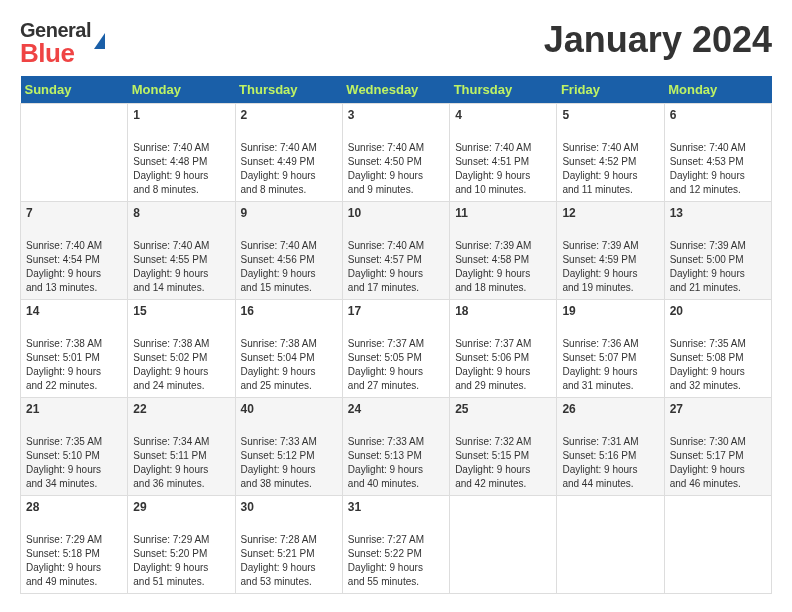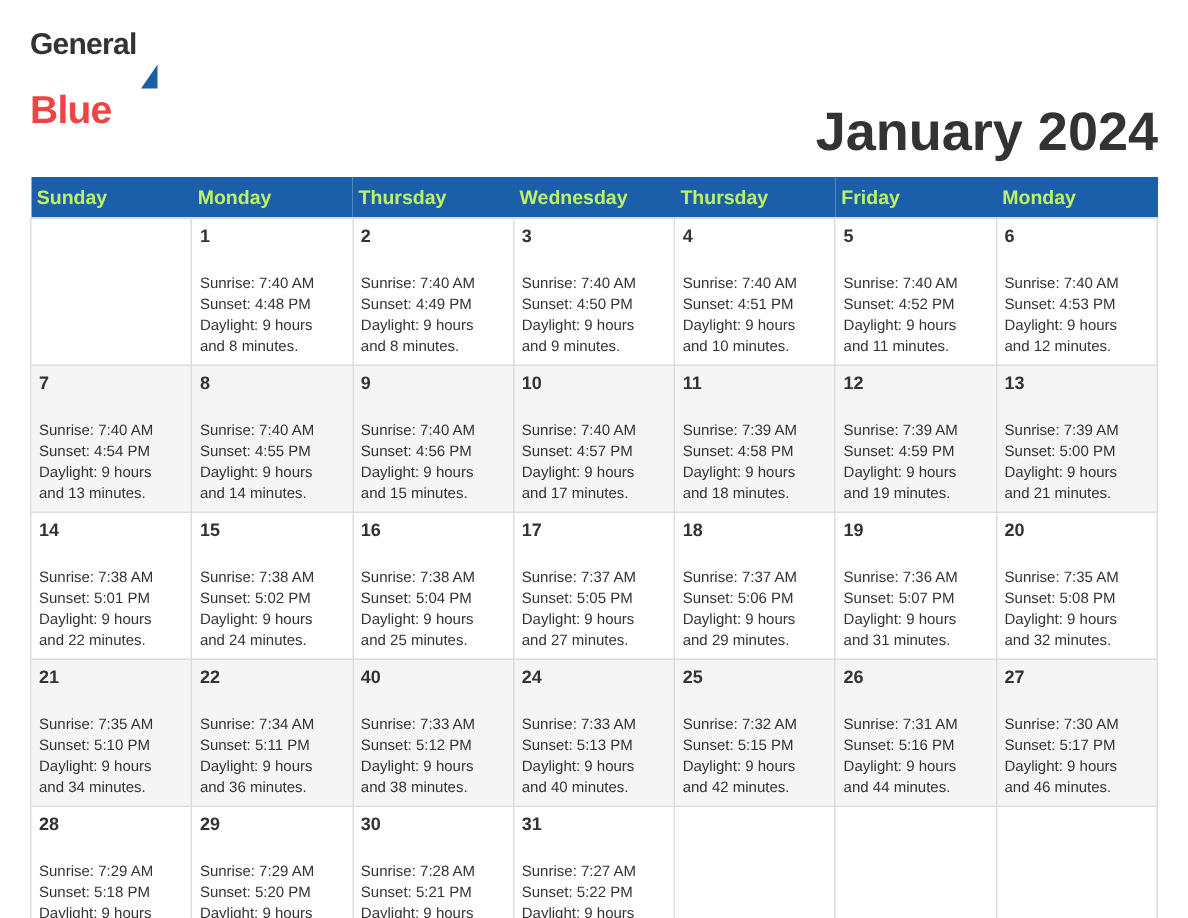--- a/index.html
+++ b/index.html
@@ -17,21 +17,20 @@
       margin-bottom: 10px;
     }
     .title-block {
       text-align: right;
     }
     .month-title {
       font-size: 36px;
       font-weight: bold;
       color: #333;
       line-height: 1.1;
-      margin-top: 48px;
     }
     .location {
       font-size: 16px;
       color: #555;
     }
     table {
       width: 100%;
       border-collapse: collapse;
     }
     th {
@@ -69,21 +68,20 @@
       margin-top: 19px;
     }
     .logo-wrapper {
       display: flex;
       align-items: center;
     }
     .logo-text {
       display: flex;
       flex-direction: column;
       line-height: 1;
-      gap: 20px;
     }
     .logo-top {
       font-size: 20px;
       font-weight: bold;
       color: #333;
       letter-spacing: -0.5px;
     }
     .logo-bottom {
       font-size: 26px;
       font-weight: bold;

